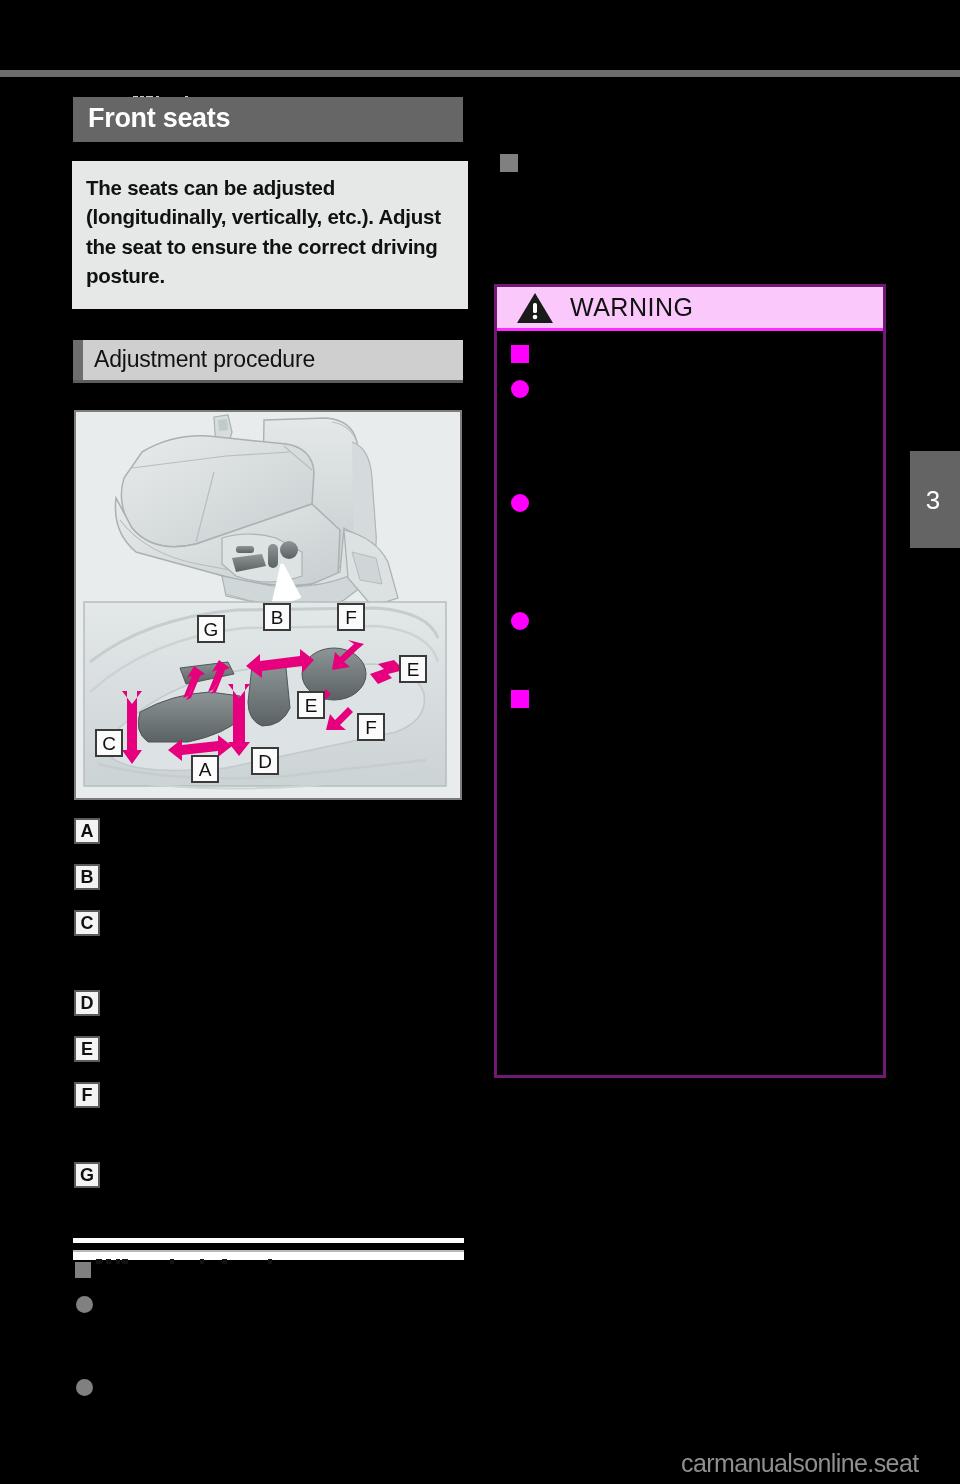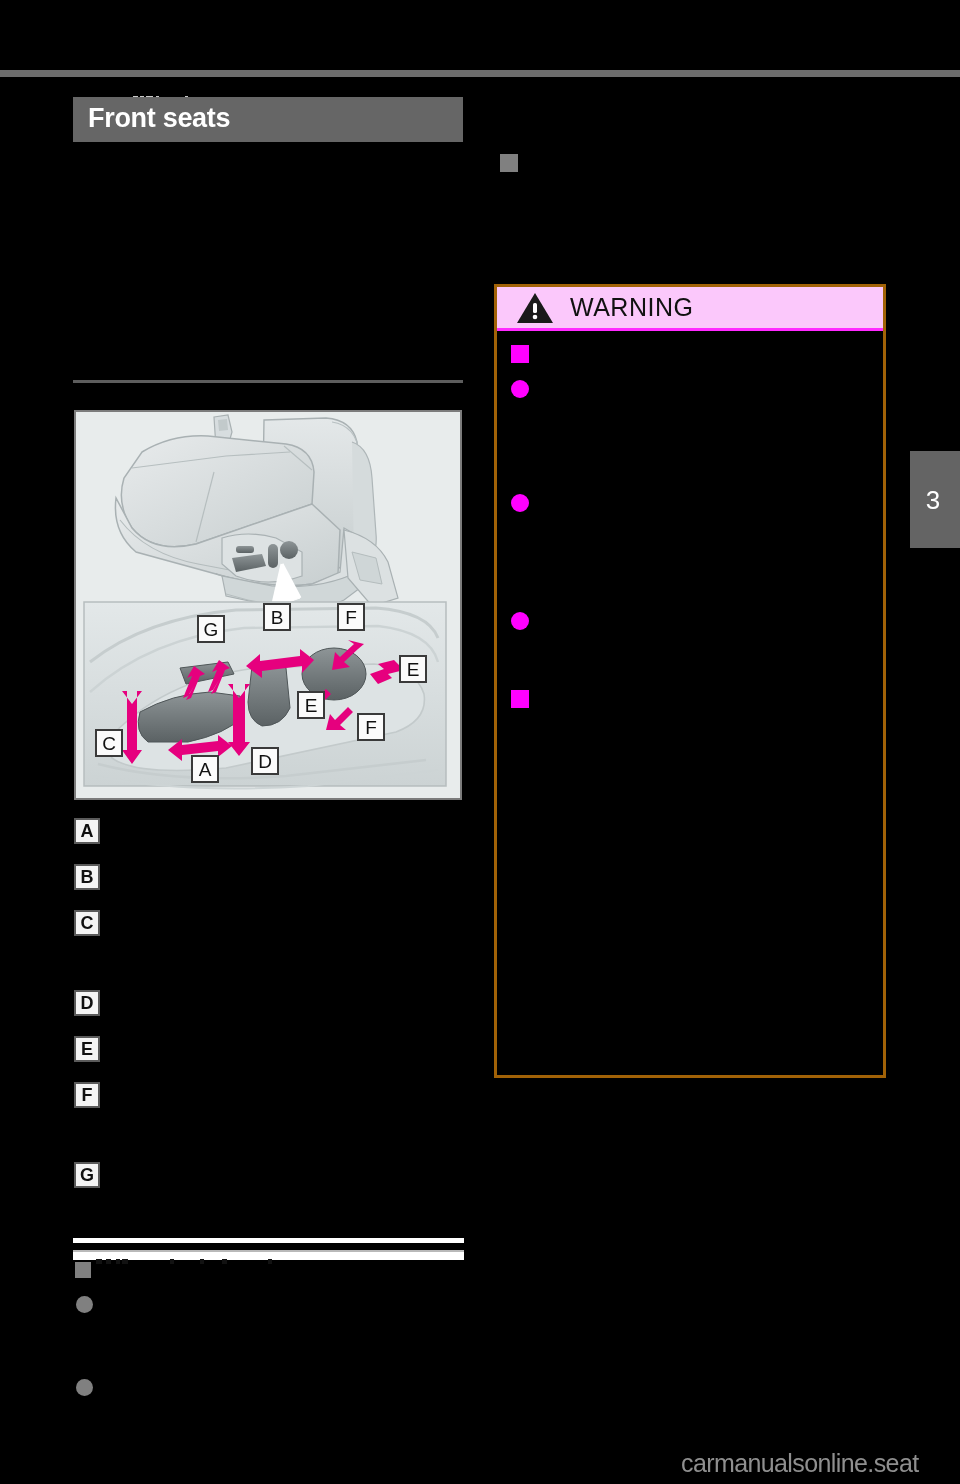--- a/index.html
+++ b/index.html
@@ -234,21 +234,21 @@
     height: 18px;
     background: #808080;
   }
 
   .warning-box {
     position: absolute;
     left: 494px;
     top: 284px;
     width: 392px;
     height: 794px;
-    border: 3px solid #a16207;
+    border: 3px solid #701a75;
     box-sizing: border-box;
     background: #000000;
   }
   .warning-head {
     position: absolute;
     left: 0;
     top: 0;
     width: 100%;
     height: 44px;
     background: #fbc8fb;
@@ -331,21 +331,28 @@
     <i class="bg2"></i>
     <i class="bg3"></i>
     <i class="bg4"></i>
     <i class="bg5"></i>
   </div>
 
   <div class="section-header">
     <div class="title">Front seats</div>
   </div>
 
-
+  <div class="intro-panel">
+    <p>The seats can be adjusted (longitudinally, vertically, etc.). Adjust the seat to ensure the correct driving posture.</p>
+  </div>
+
+  <div class="sub-header">
+    <div class="tab"></div>
+    <div class="sub-title">Adjustment procedure</div>
+  </div>
   <div class="sub-header-rule"></div>
 
   <div class="illus">
     <svg width="384" height="386" viewBox="0 0 384 386">
       <defs>
         <linearGradient id="gSeat" x1="0" y1="0" x2="0" y2="1">
           <stop offset="0" stop-color="#e4e8e9"></stop>
           <stop offset="1" stop-color="#c6cdce"></stop>
         </linearGradient>
         <linearGradient id="gCush" x1="0" y1="0" x2="1" y2="1">

